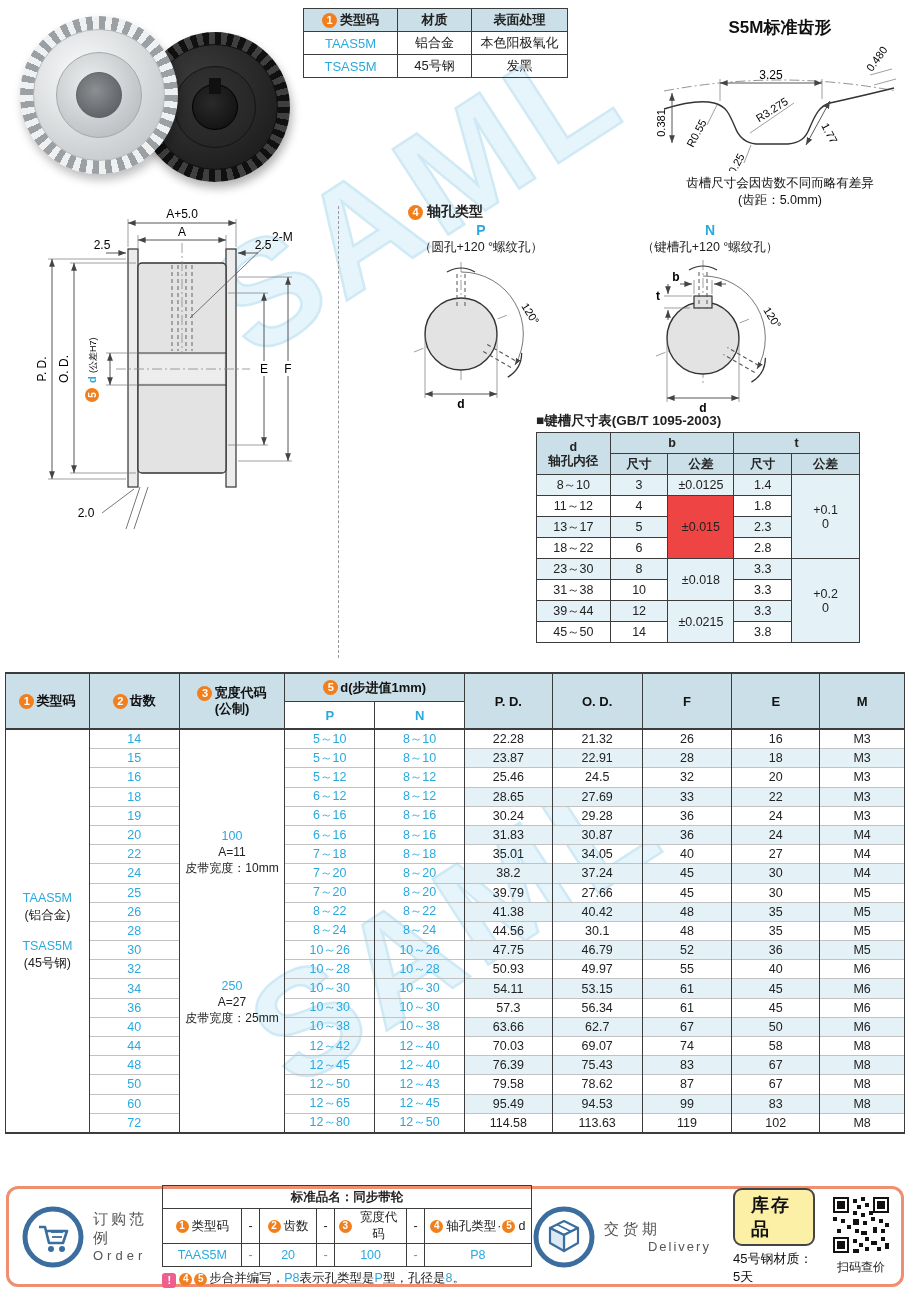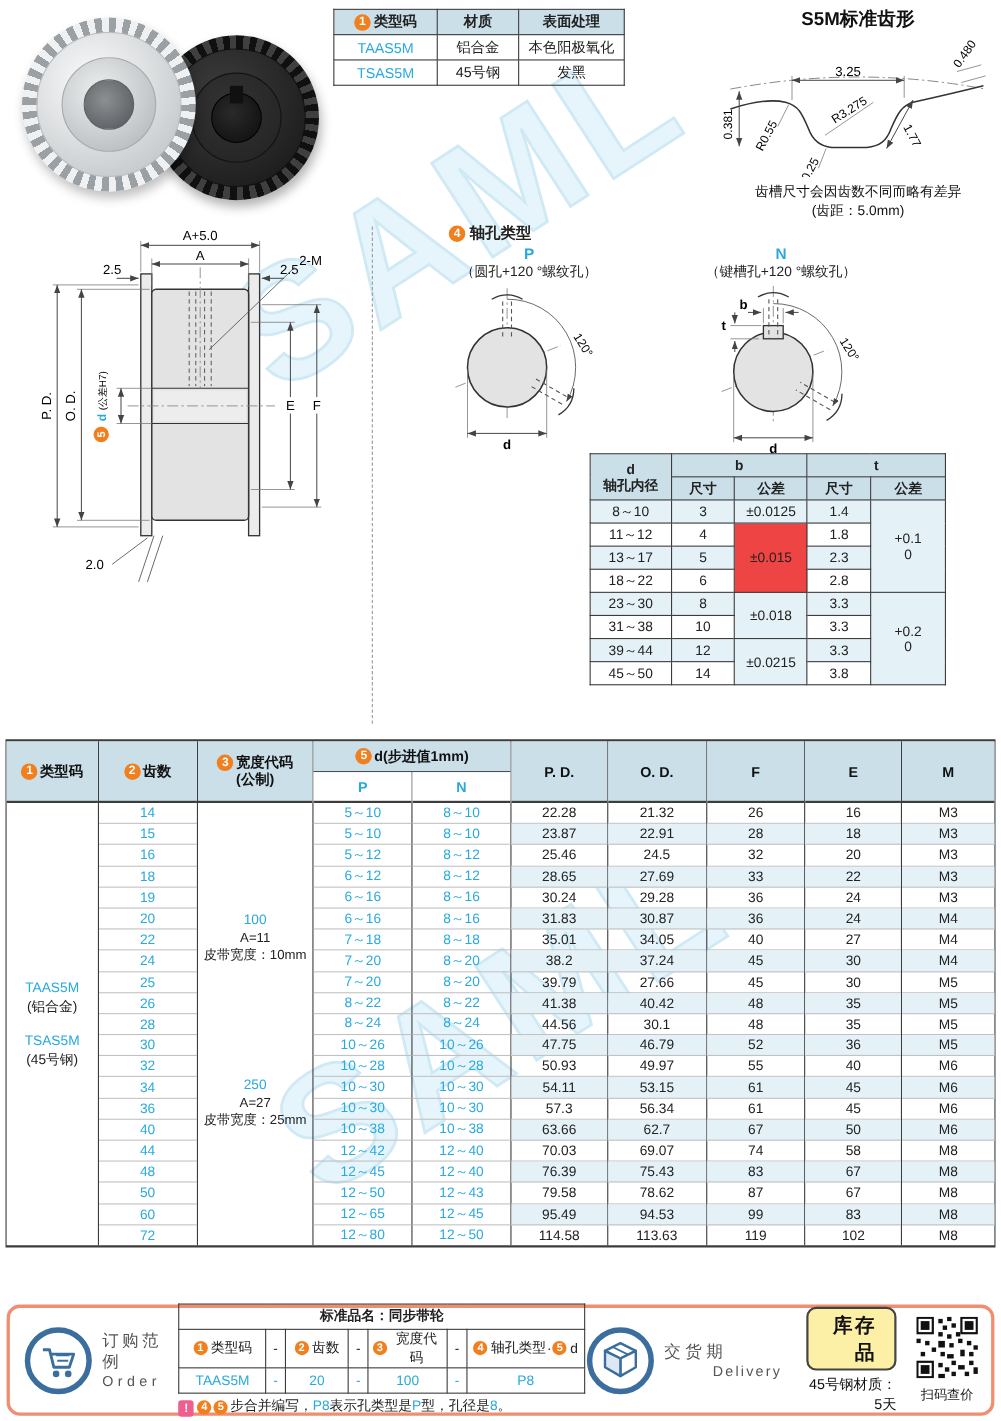--- a/index.html
+++ b/index.html
@@ -33,21 +33,21 @@
   .p-bore-b { position:absolute; inset:52px; border-radius:50%; background:radial-gradient(circle at 42% 40%,#2a2a2a,#0c0c0c); border:1px solid #000; }
   .p-key-b  { position:absolute; left:50%; top:46px; width:12px; height:16px; margin-left:-6px; background:#101010; }
 
   
   .type-table { position:absolute; left:303px; top:8px; border-collapse:collapse; z-index:2; }
   .type-table td { border:1px solid #3c3c3c; text-align:center; font-size:13px; height:23px; padding:0 6px; }
   .type-table .th { background:#cbdfe9; font-weight:bold; }
   .type-table td:nth-child(1){ width:94px; } .type-table td:nth-child(2){ width:74px; } .type-table td:nth-child(3){ width:96px; }
 
   
-  .tooth { position:absolute; left:652px; top:6px; width:256px; text-align:center; z-index:2; }
+  .tooth { position:absolute; left:652px; top:16px; width:256px; text-align:center; z-index:2; }
   .tooth h2 { font-size:17px; font-weight:bold; color:#111; }
   .tooth .tnote { font-size:12.5px; line-height:17px; color:#111; }
 
   
   .divider-v { position:absolute; left:338px; top:206px; height:452px; border-left:1px dashed #999; z-index:2; }
   .drawing { position:absolute; left:22px; top:203px; z-index:2; }
   .shaft-title { position:absolute; left:408px; top:203px; display:flex; align-items:center; gap:2px; font-size:14px; font-weight:bold; z-index:2; }
   .hole { position:absolute; z-index:2; text-align:center; }
   .hole .hlabel { font-size:14px; font-weight:bold; }
   .hole .hdesc { font-size:12.5px; margin-top:1px; }
@@ -102,21 +102,21 @@
   .icn { flex:none; }
   .ordlbl { margin:0 10px 0 8px; color:#555; }
   .ordlbl .l1 { font-size:15px; letter-spacing:3px; }
   .ordlbl .l2 { font-size:13px; letter-spacing:4px; }
   .ordbox table { border-collapse:collapse; }
   .ordbox td { border:1px solid #3c3c3c; text-align:center; font-size:12.5px; height:23px; padding:0 4px; }
   .ordbox .pn { font-weight:bold;margin-top:41px; }
   .ordbox .hc { display:flex; align-items:center; justify-content:center; gap:1px; }
   .ordnote { font-size:12.5px; margin-top:3px; }
   .dlvlbl { margin:0 10px 0 8px; color:#555; }
-  .stock { text-align:right; margin:0 12px; }
+  .stock { text-align:left; margin:0 12px; }
   .badge { display:inline-block; background:#fcf0a6; border:2px solid #444; border-radius:9px;
            font-size:18px; font-weight:bold; padding:3px 16px; letter-spacing:2px; color:#111; }
   .lead { font-size:13px; margin-top:4px; color:#111; }
   .qr { text-align:center; margin-left:6px; }
   .qr .cap { font-size:12px; margin-top:2px; }
 </style>
 </head>
 <body>
 
 <div id="page">
@@ -339,20 +339,21 @@
       <text x="58" y="44" font-size="12" font-weight="bold" text-anchor="middle">t</text>
 
       <line x1="67" y1="84" x2="67" y2="146" stroke="#777" stroke-width="0.7"></line>
       <line x1="139" y1="84" x2="139" y2="146" stroke="#777" stroke-width="0.7"></line>
       <line x1="67" y1="142" x2="139" y2="142" stroke="#444" stroke-width="0.9" marker-start="url(#mA)" marker-end="url(#mA)"></line>
       <text x="103" y="156" font-size="12" font-weight="bold" text-anchor="middle">d</text>
     </svg>
   </div>
 
   <div class="keyway">
+    <h3>■键槽尺寸表(GB/T 1095-2003)</h3>
     <table>
       <tbody>
           <tr>
         <td class="kh two" rowspan="2" style="width:74px;">
           <div>d</div>
           <div>轴孔内径</div>
         </td>
         <td class="kh" colspan="2">b</td>
         <td class="kh" colspan="2">t</td>
       </tr>

